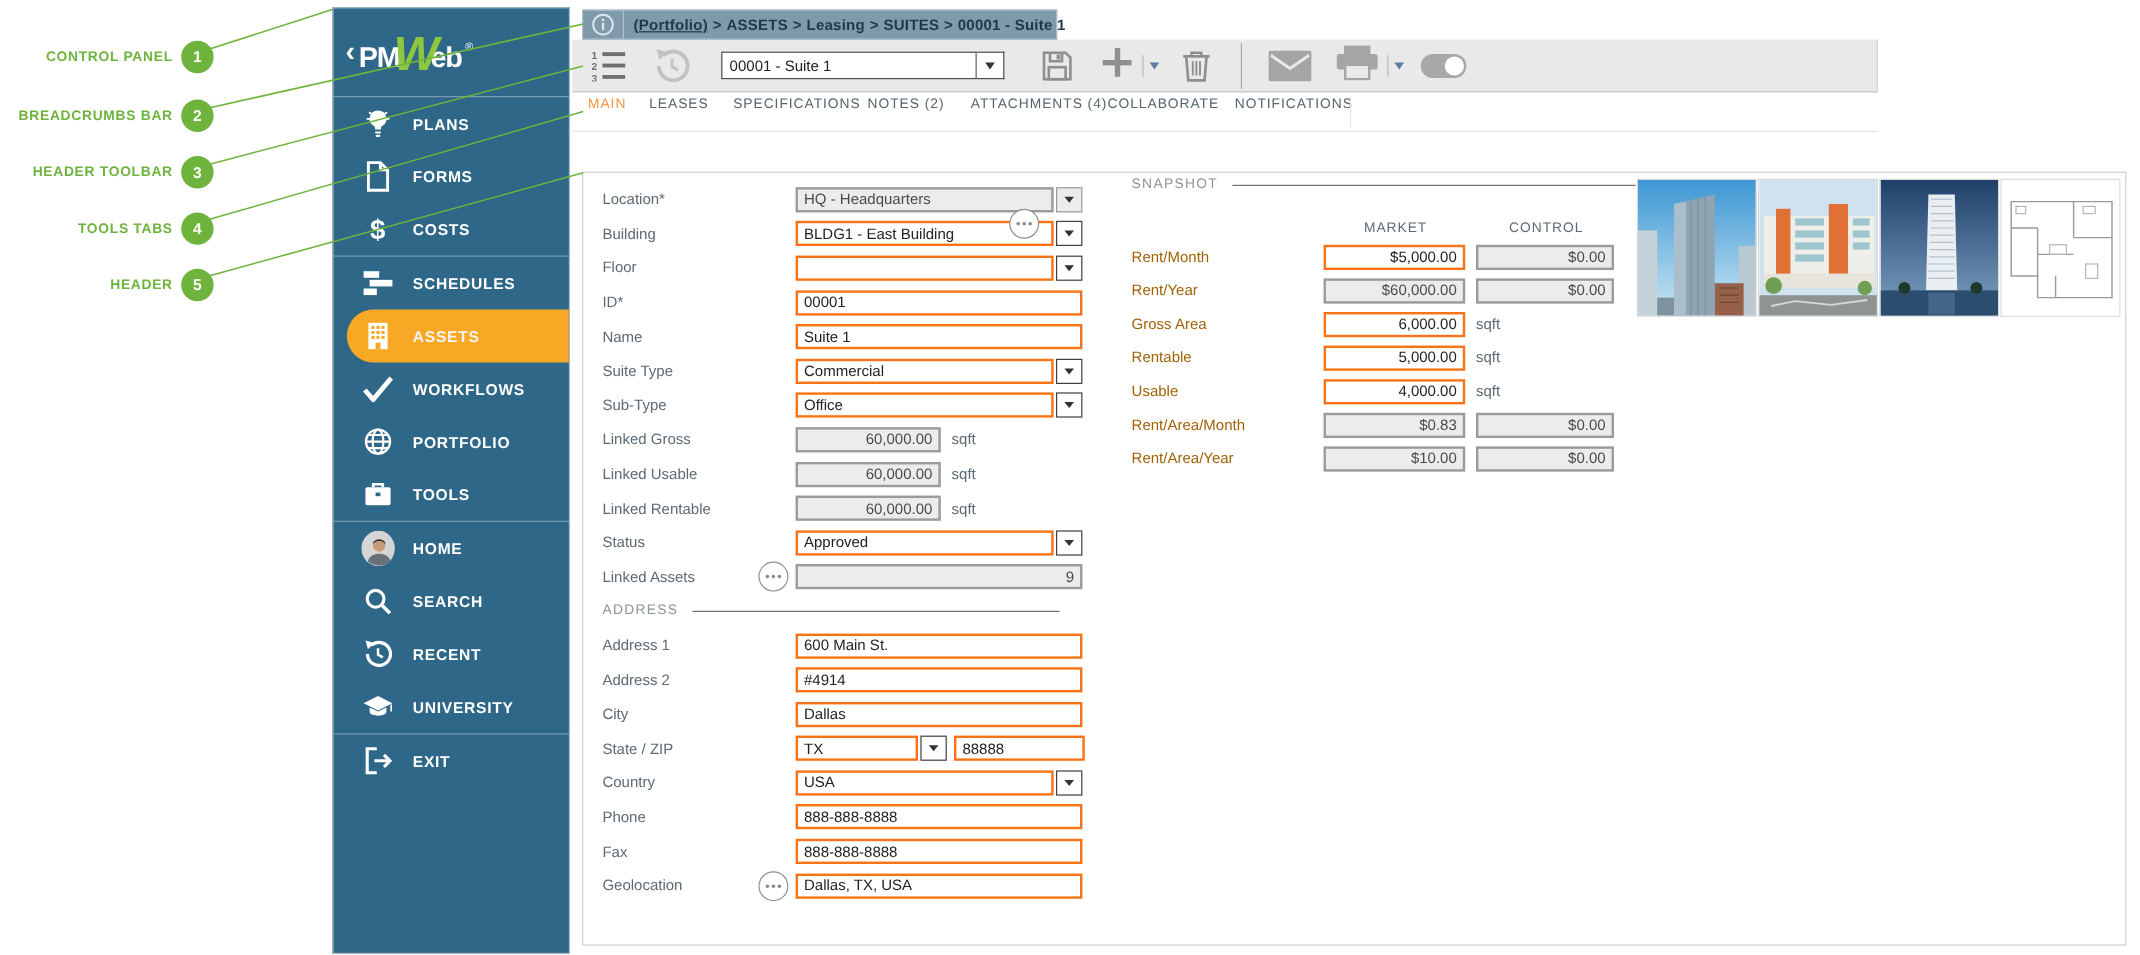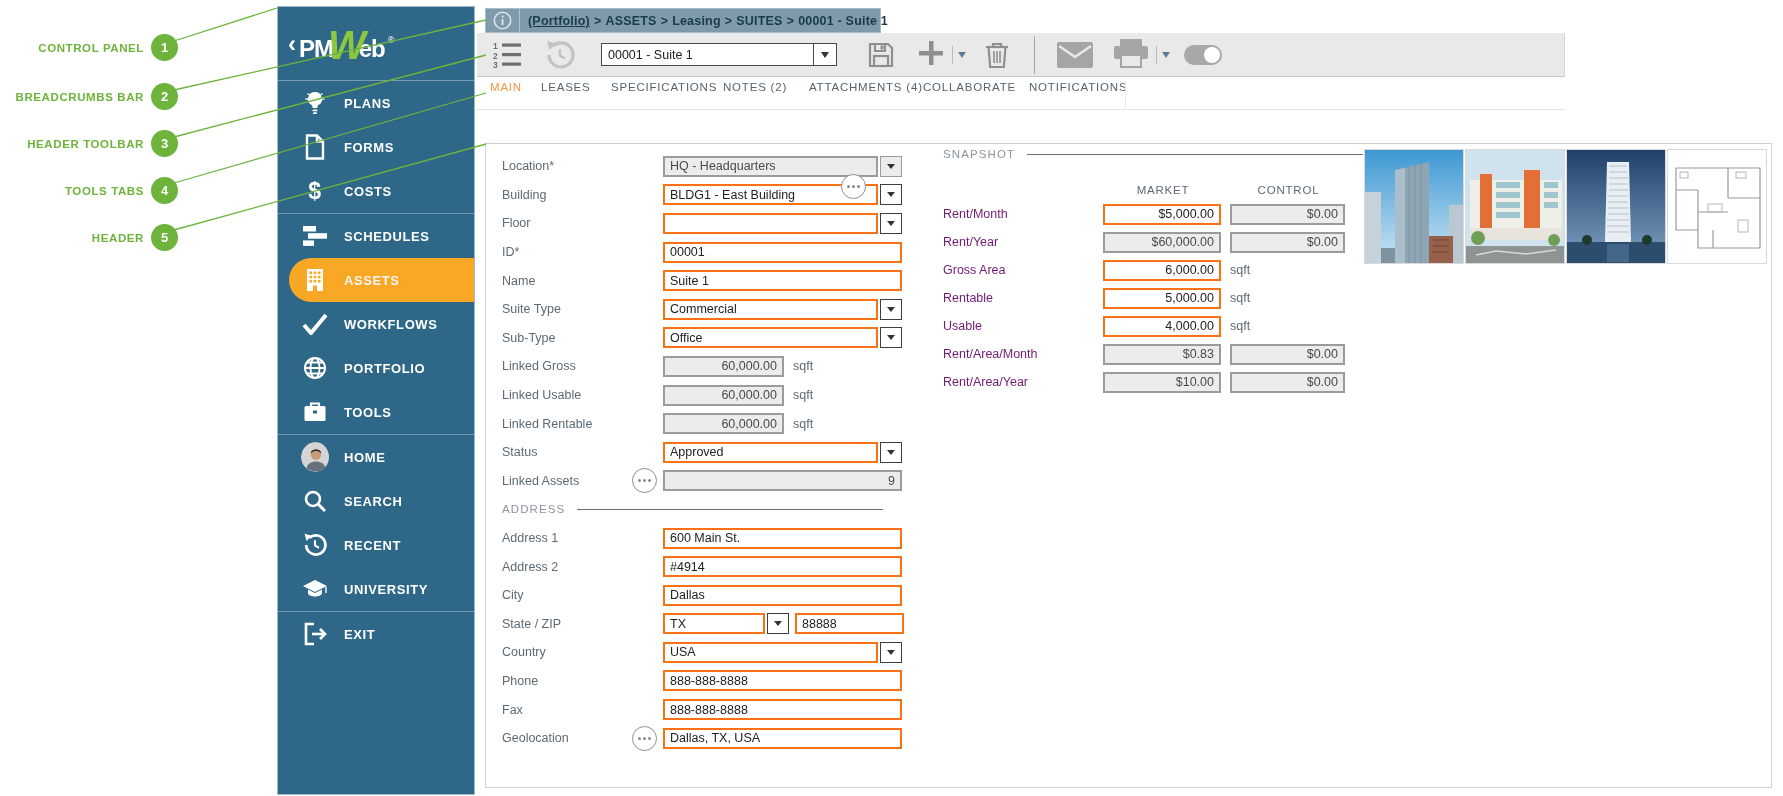--- a/index.html
+++ b/index.html
@@ -82,21 +82,21 @@
   .sect-line { flex:1; border-top:1px solid #6f6f6f; margin-left:12px; }
 
   
   .snapshot { position:absolute; left:445px; top:4px; width:420px;margin-left:12px; }
   .snap-ell { position:absolute; left:-102px; top:26px; }
   .colhead { position:absolute; top:36px; font-size:11.5px; letter-spacing:.8px; color:#5d6a74; text-align:center; }
   .colhead.mkt { left:161px; width:118px; }
   .colhead.cur { left:288px; width:115px; }
   .srows { position:absolute; left:0; top:52px; }
   .srow { height:28px; display:flex; align-items:center; }
-  .slabel { width:160px; font-size:12.5px; color:#701a75; flex:0 0 auto; }
+  .slabel { width:160px; font-size:12.5px; color:#a16207; flex:0 0 auto; }
   .smkt { width:118px; }
   .scur { width:115px; margin-left:9px; }
 
   
   .photos { position:absolute; left:878px; top:5px; display:flex; gap:1px; }
   .photo { width:100px; height:115px; overflow:hidden; border:1px solid #d9d9d9; cursor:pointer; }
   .photo svg { display:block; }
 </style>
 </head>
 <body>

